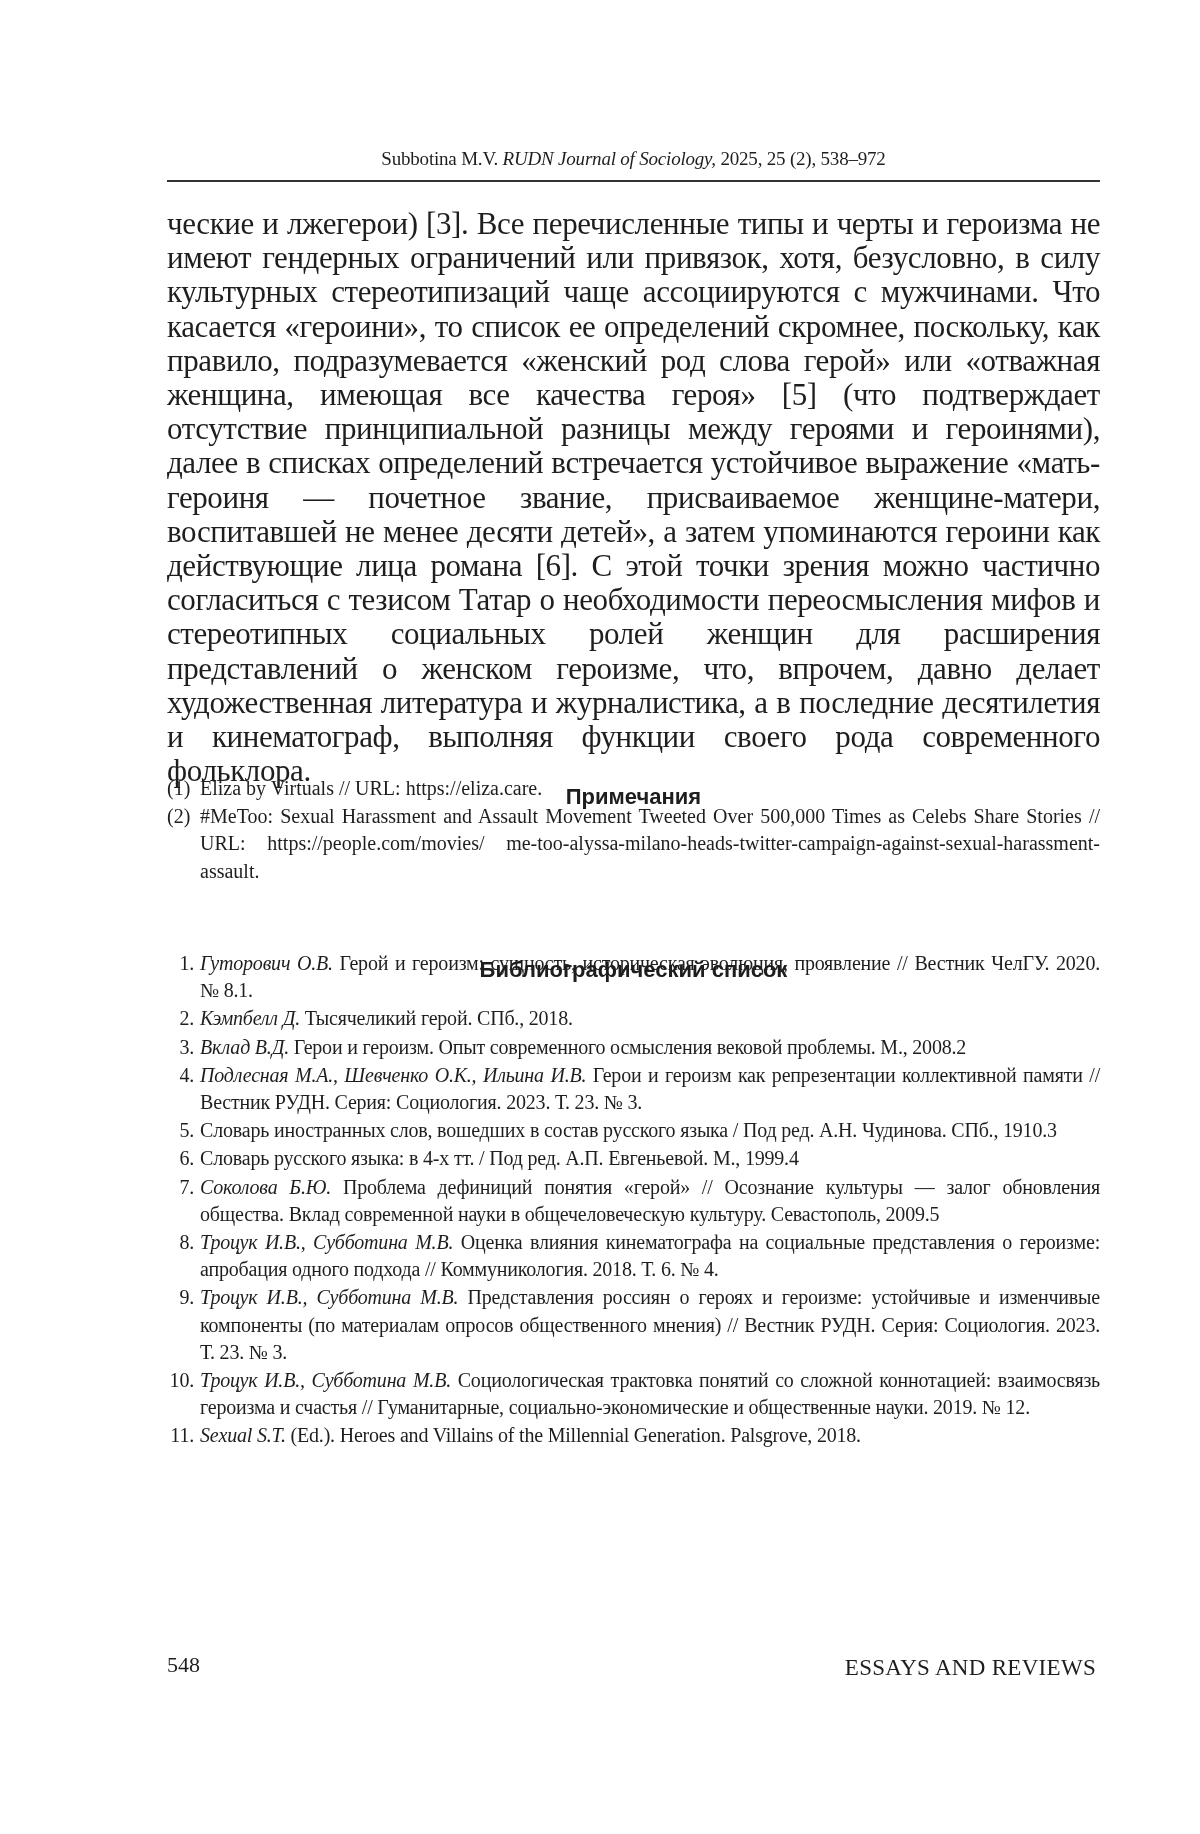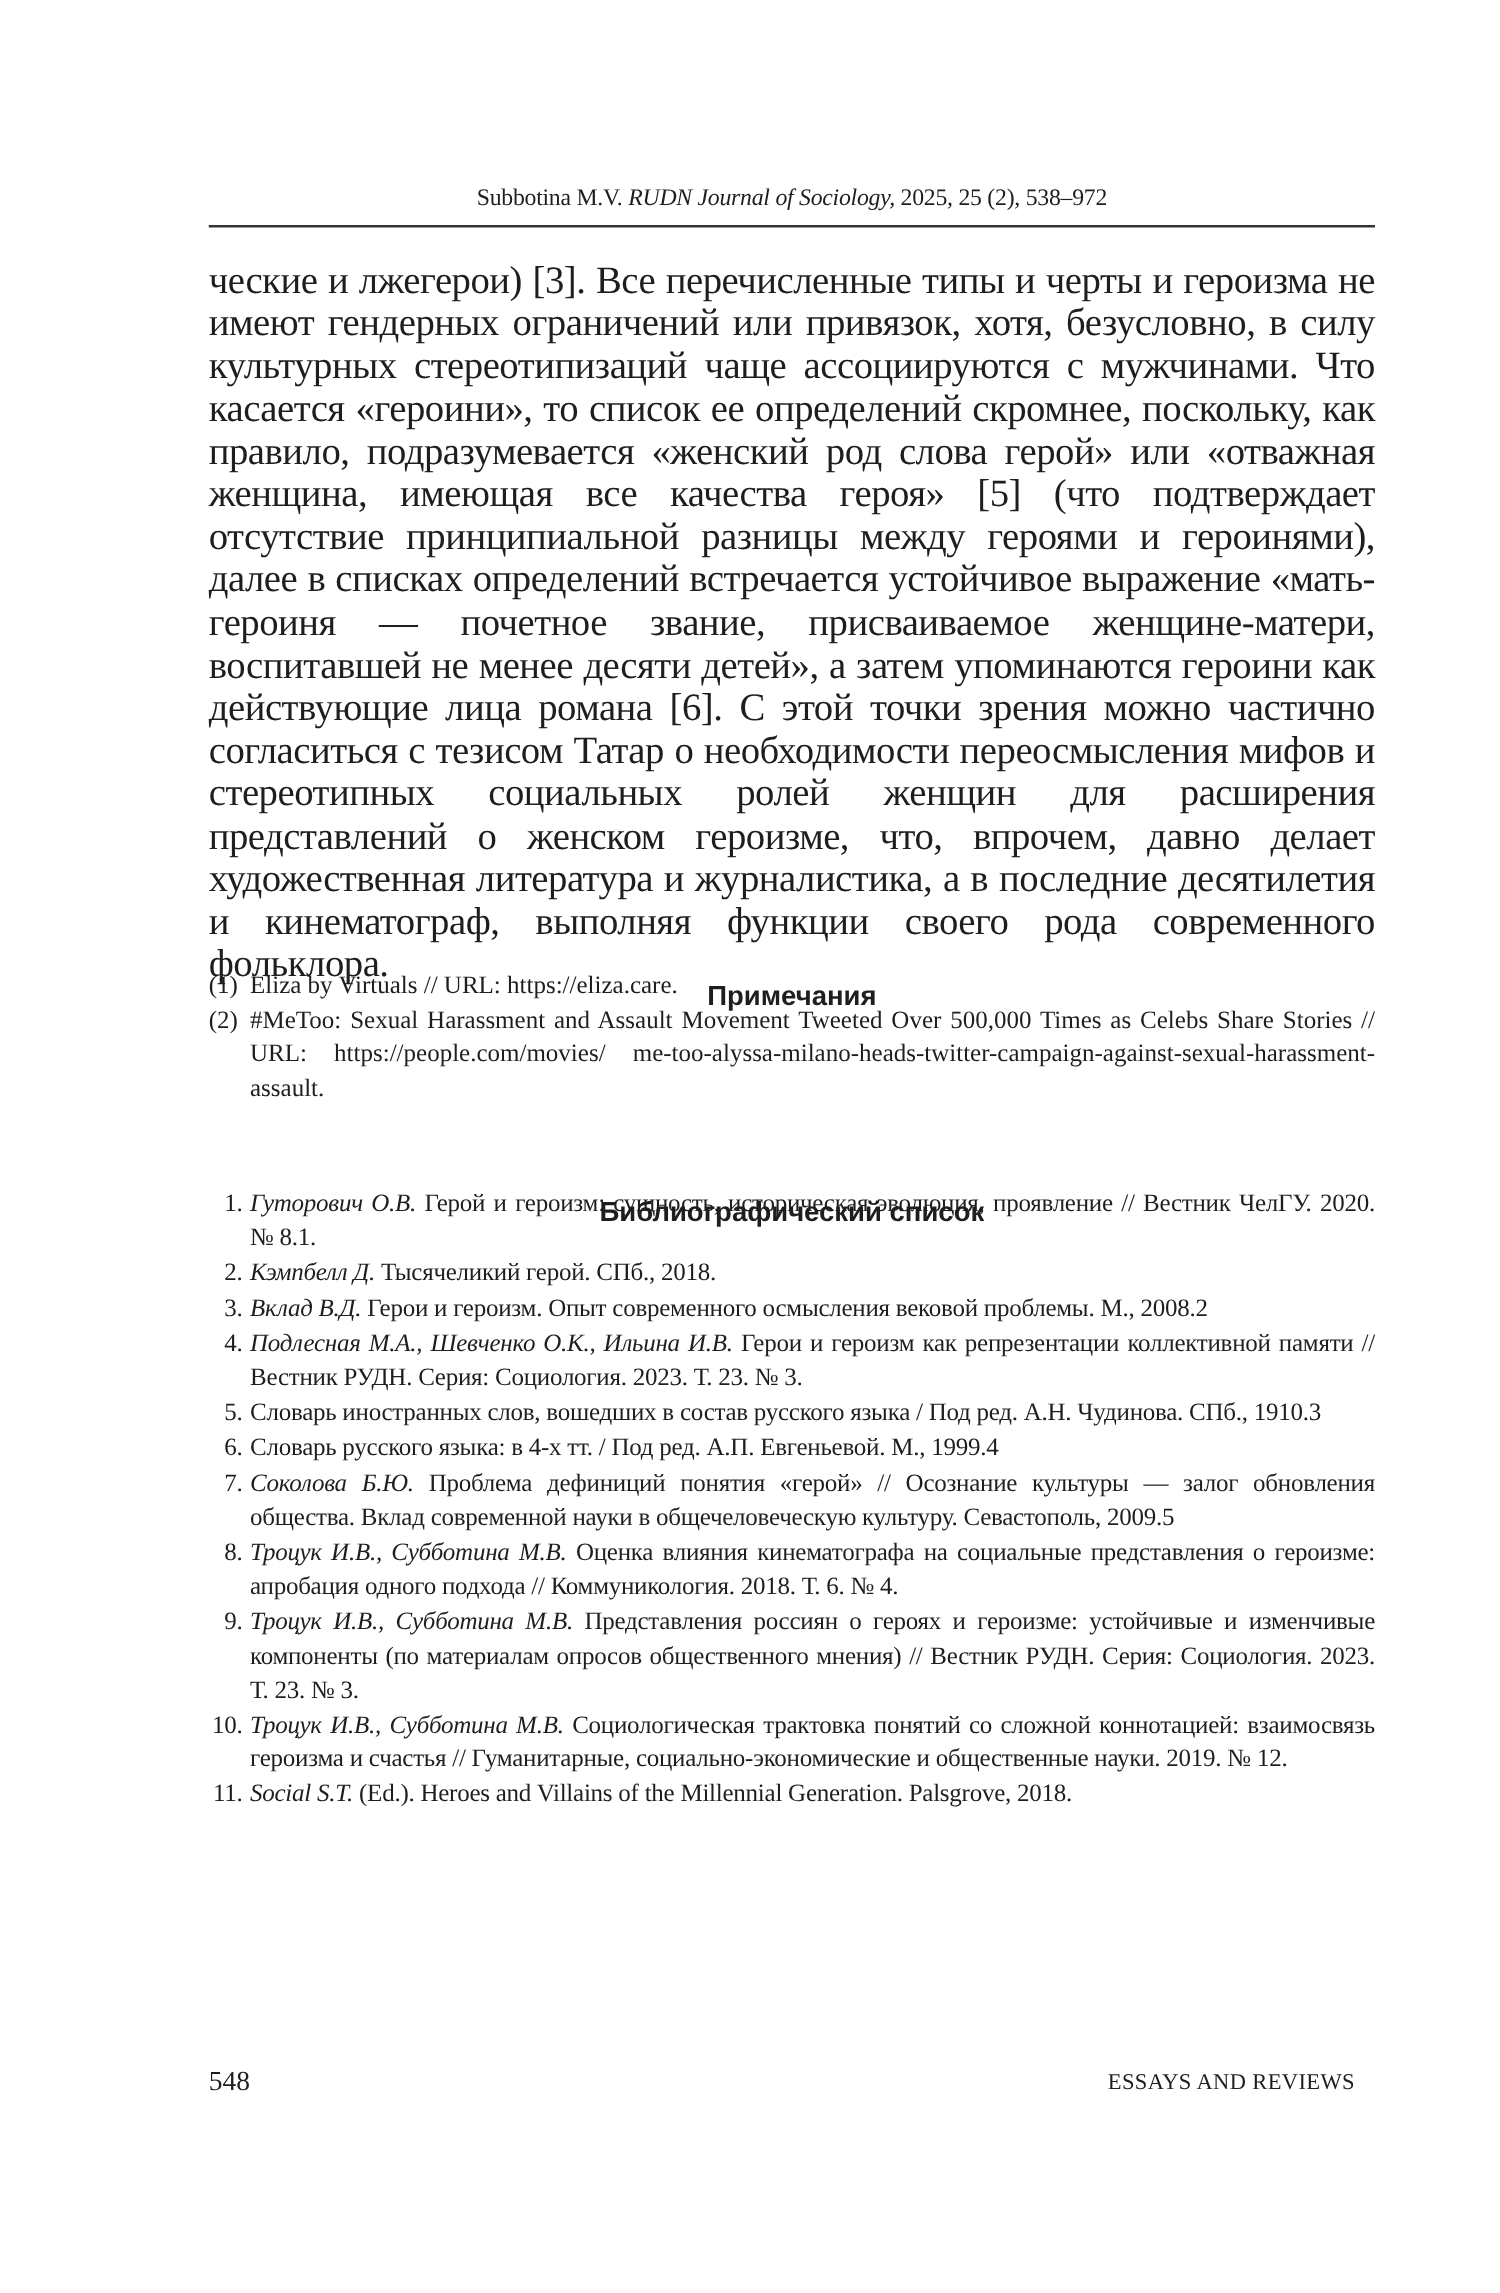--- a/index.html
+++ b/index.html
@@ -21,21 +21,21 @@
   .note .num { width: 33px; flex: none; }
   .note .txt { flex: 1; text-align: justify; text-align-last: left; word-spacing: 0; }
   .note .txt.spread { text-align-last: left; }
   .refs { position: absolute; top: 950px; left: 0; width: 933px; font-size: 20px; line-height: 27.2px;
           letter-spacing: -0.2px; }
   .ref { display: flex; margin-bottom: 1px; }
   .ref .num { width: 33px; flex: none; text-align: right; padding-right: 6px; box-sizing: border-box; }
   .ref .txt { flex: 1; text-align: justify; }
   .ref .auth { font-style: italic; }
   .footer-left { position: absolute; top: 1652px; left: 0; font-size: 22px; }
-  .footer-right { position: absolute; top: 1655px; right: 16px; font-size: 18px; letter-spacing: 0.3px; }
+  .footer-right { position: absolute; top: 1655px; right: 4px; font-size: 23px; letter-spacing: 0.3px; }
 </style>
 </head>
 <body>
 
 <div class="page">
 
   <div class="running-header"><span>Subbotina M.V. </span><i>RUDN Journal of Sociology,</i><span> 2025, 25 (2), 538–972</span></div>
   <div class="header-rule"></div>
 
   <div class="body-text">ческие и лжегерои) [3]. Все перечисленные типы и черты и героизма не имеют гендерных ограничений или привязок, хотя, безусловно, в силу культурных стереотипизаций чаще ассоциируются с мужчинами. Что касается «героини», то список ее определений скромнее, поскольку, как правило, подразумевается «женский род слова герой» или «отважная женщина, имеющая все качества героя» [5] (что подтверждает отсутствие принципиальной разницы между героями и героинями), далее в списках определений встречается устойчивое выражение «мать-героиня — почетное звание, присваиваемое женщине-матери, воспитавшей не менее десяти детей», а затем упоминаются героини как действующие лица романа [6]. С этой точки зрения можно частично согласиться с тезисом Татар о необходимости переосмысления мифов и стереотипных социальных ролей женщин для расширения представлений о женском героизме, что, впрочем, давно делает художественная литература и журналистика, а в последние десятилетия и кинематограф, выполняя функции своего рода современного фольклора.</div>
@@ -89,19 +89,19 @@
     <div class="ref">
         <span class="num">9.</span>
         <span class="txt"><span class="auth">Троцук И.В., Субботина М.В.</span><span> Представления россиян о героях и героизме: устойчивые и изменчивые компоненты (по материалам опросов общественного мнения) // Вестник РУДН. Серия: Социология. 2023. Т. 23. № 3.</span></span>
       </div>
     <div class="ref">
         <span class="num">10.</span>
         <span class="txt"><span class="auth">Троцук И.В., Субботина М.В.</span><span> Социологическая трактовка понятий со сложной коннотацией: взаимосвязь героизма и счастья // Гуманитарные, социально-экономические и общественные науки. 2019. № 12.</span></span>
       </div>
     <div class="ref">
         <span class="num">11.</span>
-        <span class="txt"><span class="auth">Social S.T.</span><span> (Ed.). Heroes and Villains of the Millennial Generation. Palsgrove, 2018.</span></span>
+        <span class="txt"><span class="auth">Sexual S.T.</span><span> (Ed.). Heroes and Villains of the Millennial Generation. Palsgrove, 2018.</span></span>
       </div>
   </div>
 
   <div class="footer-left">548</div>
   <div class="footer-right">ESSAYS AND REVIEWS</div>
 </div>
 
 </body></html>

